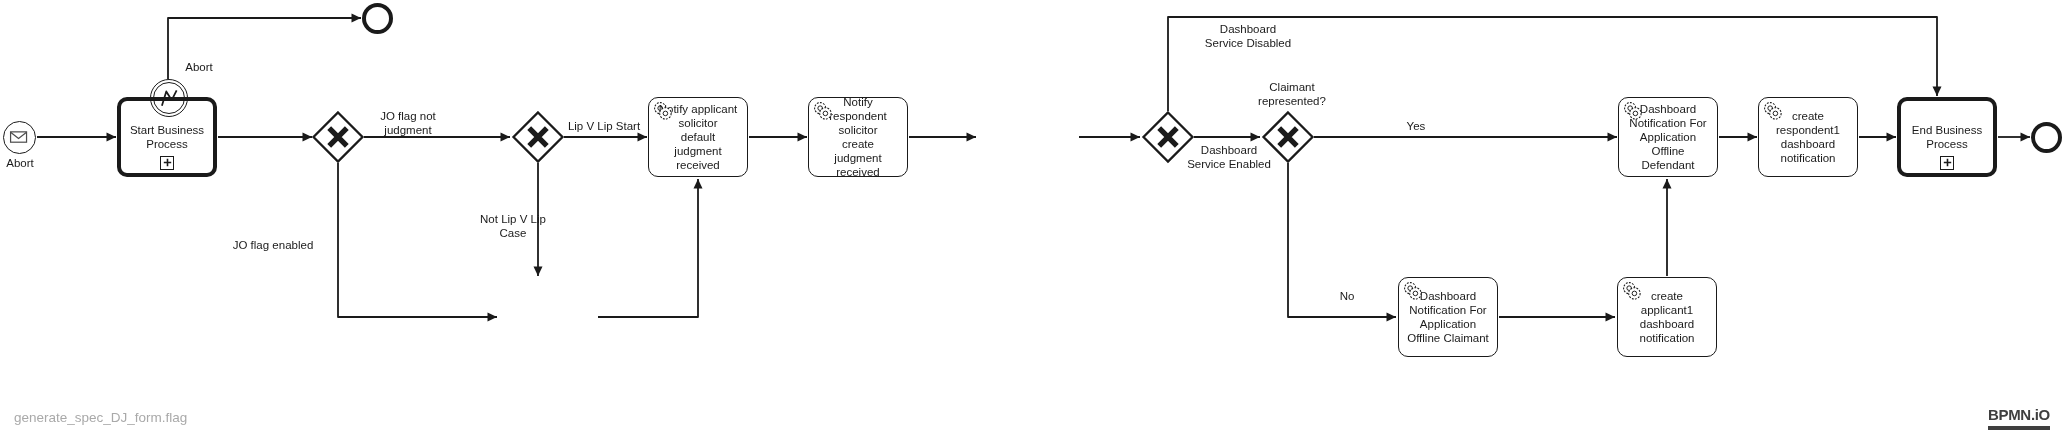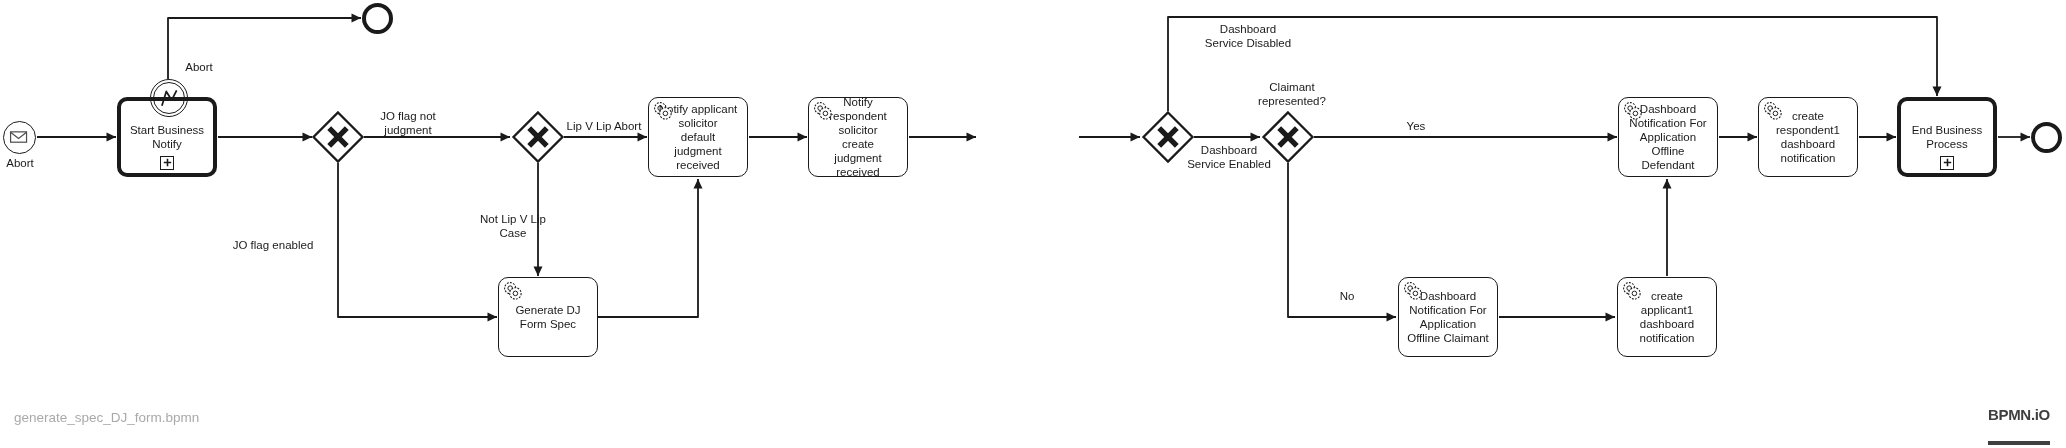--- a/index.html
+++ b/index.html
@@ -33,21 +33,21 @@
   .gateway{position:absolute;width:54px;height:54px;z-index:2;}
   .gateway svg{display:block;width:54px;height:54px;}
   .flow-label{
     position:absolute;z-index:4;font-size:11.5px;line-height:14px;text-align:center;
     white-space:pre-line;color:#1a1a1a;
   }
   #filename{position:absolute;left:14px;top:410px;font-size:13.5px;color:#a9a9a9;z-index:4;}
   #logo{
     position:absolute;right:16px;top:406px;z-index:4;font-size:15px;font-weight:bold;
     letter-spacing:-0.3px;color:#3f3f3f;border-bottom:4.5px solid #3f3f3f;
-    padding-bottom:18px;text-decoration:none;
+    padding-bottom:3px;text-decoration:none;
   }
 </style>
 </head>
 <body>
 
 <div id="canvas">
 
   <svg width="0" height="0" style="position:absolute" aria-hidden="true">
     <defs>
       <g id="gear-sym">
@@ -107,35 +107,28 @@
     <svg viewBox="0 0 33 33">
       <path d="M10,23.5 L14,10.5 L19,18.5 L23.5,9.5" fill="none" stroke="#1a1a1a" stroke-width="1.6" stroke-linejoin="round"></path>
     </svg>
   </div>
 
   <div class="shape event end" style="left:362px;top:3px"></div>
   <div class="shape event end" style="left:2031px;top:122px"></div>
 
   <div class="shape task thick" style="left:117px;top:97px">
     <span class="t-label">Start Business
-Notify</span>
+Process</span>
     <span class="sub-marker">
         <svg viewBox="0 0 11 11">
           <use href="#plus-sym"></use>
         </svg>
       </span>
   </div>
 
-  <div class="shape task" style="left:498px;top:277px">
-    <svg class="gear" viewBox="0 0 24 22">
-        <use href="#gear-sym"></use>
-      </svg>
-    <span class="t-label">Generate DJ
-Form Spec</span>
-  </div>
 
   <div class="shape task" style="left:648px;top:97px">
     <svg class="gear" viewBox="0 0 24 22">
         <use href="#gear-sym"></use>
       </svg>
     <span class="t-label">Notify applicant
 solicitor
 default
 judgment
 received</span>
@@ -224,28 +217,28 @@
     <svg viewBox="0 0 54 54">
         <use href="#xmark-sym"></use>
       </svg>
   </div>
 
   <div class="flow-label" style="left:2px;top:156px;width:36px">Abort</div>
   <div class="flow-label" style="left:170px;top:60px;width:58px">Abort</div>
   <div class="flow-label" style="left:362px;top:109px;width:92px">JO flag not
 judgment</div>
   <div class="flow-label" style="left:212px;top:238px;width:122px">JO flag enabled</div>
-  <div class="flow-label" style="left:558px;top:119px;width:92px">Lip V Lip Abort</div>
+  <div class="flow-label" style="left:558px;top:119px;width:92px">Lip V Lip Start</div>
   <div class="flow-label" style="left:467px;top:212px;width:92px">Not Lip V Lip
 Case</div>
   <div class="flow-label" style="left:1192px;top:22px;width:112px">Dashboard
 Service Disabled</div>
   <div class="flow-label" style="left:1173px;top:143px;width:112px">Dashboard
 Service Enabled</div>
   <div class="flow-label" style="left:1246px;top:80px;width:92px">Claimant
 represented?</div>
   <div class="flow-label" style="left:1398px;top:119px;width:36px">Yes</div>
   <div class="flow-label" style="left:1329px;top:289px;width:36px">No</div>
 
-  <div id="filename">generate_spec_DJ_form.bpmn</div>
+  <div id="filename">generate_spec_DJ_form.flag</div>
   <a id="logo">BPMN.iO</a>
 
 </div>
 
 </body></html>

